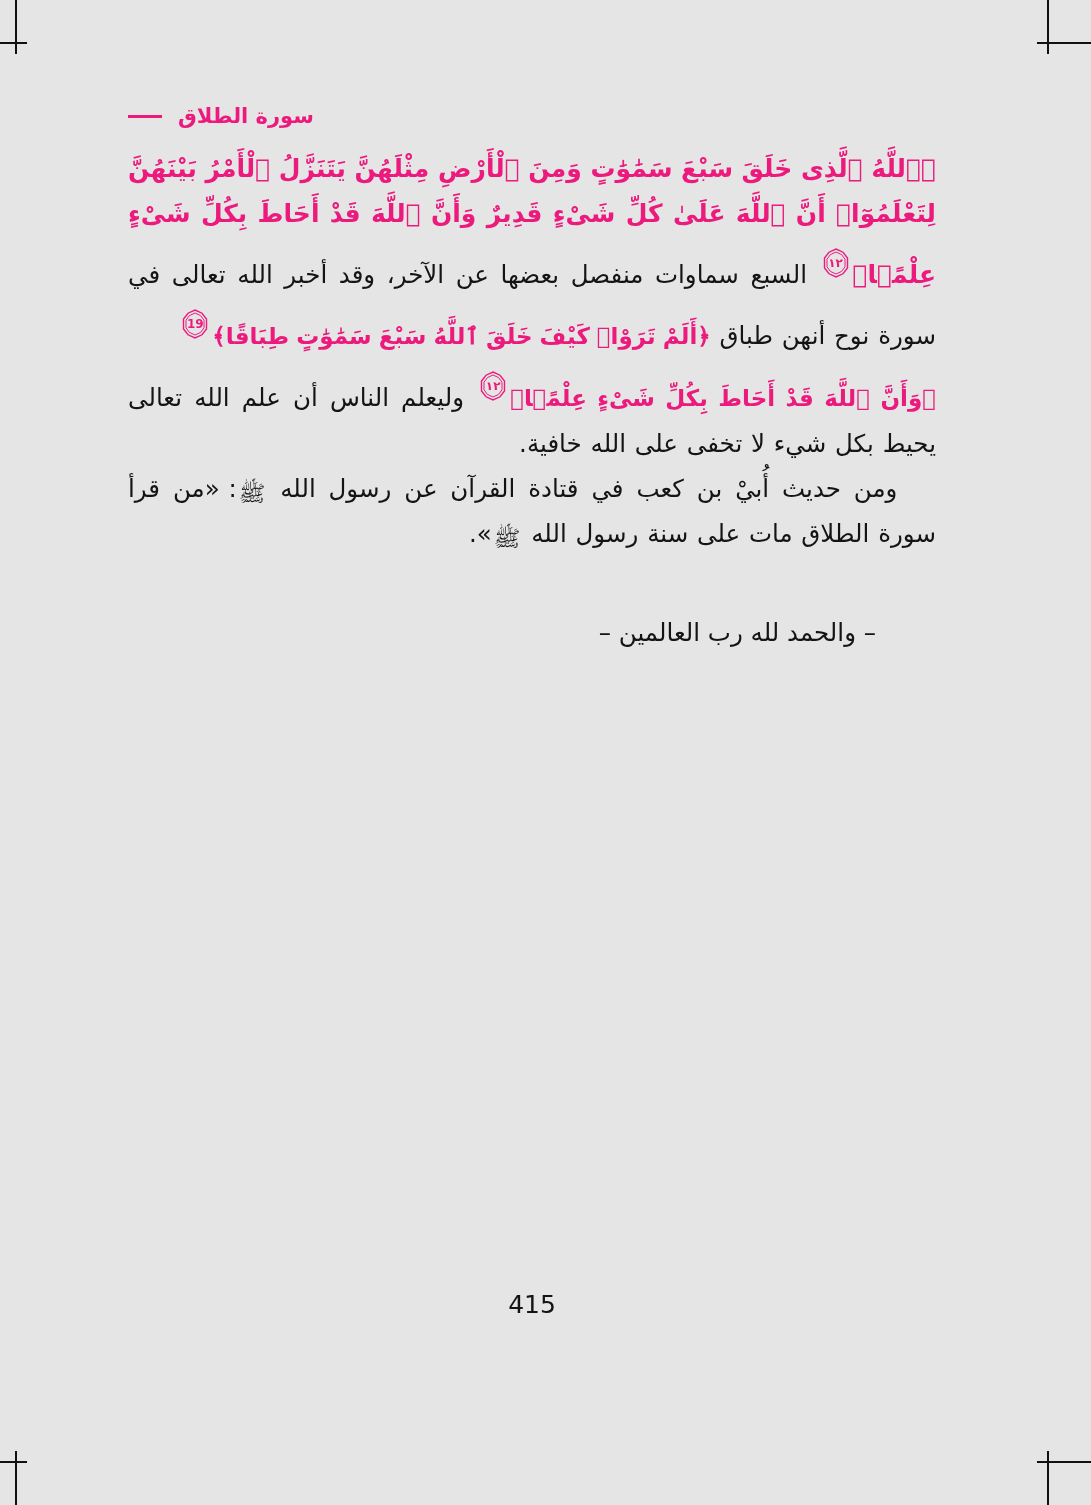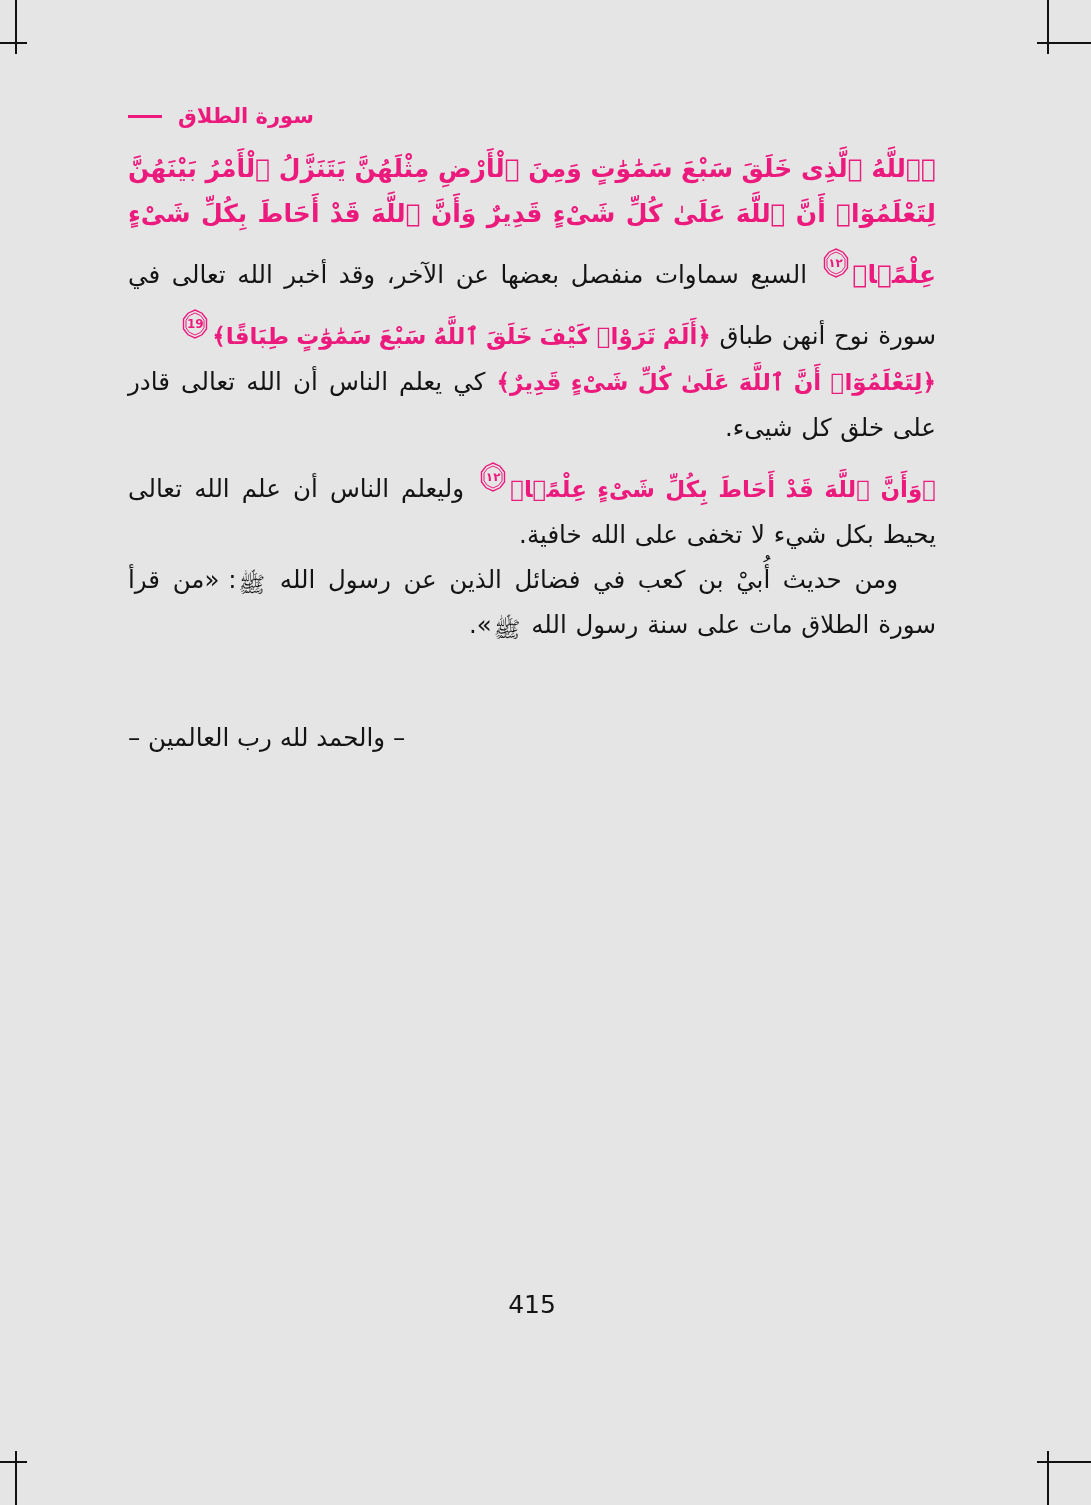--- a/index.html
+++ b/index.html
@@ -148,25 +148,25 @@
     line-height: 1;
     vertical-align: -4px;
     color: #141414;
     margin: 0 2px;
     font-family: "DejaVu Sans", sans-serif;
   }
 
   
   .closing {
     direction: rtl;
-    text-align: left;
+    text-align: right;
     color: #141414;
     font-size: 24.5px;
     line-height: 45px;
-    margin-top: 68px;
+    margin-top: 54px;
     padding-right: 60px;
   }
 
   
   .folio {
     position: absolute;
     left: 0;
     right: 0;
     top: 1290px;
     text-align: center;
@@ -204,28 +204,27 @@
       <p class="para"><span class="quran quran-big">﴿ٱللَّهُ ٱلَّذِى خَلَقَ سَبْعَ سَمَٰوَٰتٍ وَمِنَ ٱلْأَرْضِ مِثْلَهُنَّ يَتَنَزَّلُ ٱلْأَمْرُ بَيْنَهُنَّ لِتَعْلَمُوٓا۟ أَنَّ ٱللَّهَ عَلَىٰ كُلِّ شَىْءٍ قَدِيرٌ وَأَنَّ ٱللَّهَ قَدْ أَحَاطَ بِكُلِّ شَىْءٍ عِلْمًۢا﴾</span><span class="ayah-mark"><svg class="rosette" viewBox="0 0 30 30" aria-hidden="true">
               <polygon points="15,1 22,4.2 26.5,10 26.5,20 22,25.8 15,29 8,25.8 3.5,20 3.5,10 8,4.2" fill="none" stroke="#EC1A7D" stroke-width="1.4"></polygon>
               <polygon points="15,4 20.6,6.6 24,11.2 24,18.8 20.6,23.4 15,26 9.4,23.4 6,18.8 6,11.2 9.4,6.6" fill="none" stroke="#EC1A7D" stroke-width="1"></polygon>
             </svg><span class="num">١٢</span></span> <span>السبع سماوات منفصل بعضها عن الآخر، وقد أخبر الله تعالى في سورة نوح أنهن طباق</span> <span class="quran">﴿أَلَمْ تَرَوْا۟ كَيْفَ خَلَقَ ٱللَّهُ سَبْعَ سَمَٰوَٰتٍ طِبَاقًا﴾</span><span class="ayah-mark"><svg class="rosette" viewBox="0 0 30 30" aria-hidden="true">
               <polygon points="15,1 22,4.2 26.5,10 26.5,20 22,25.8 15,29 8,25.8 3.5,20 3.5,10 8,4.2" fill="none" stroke="#EC1A7D" stroke-width="1.4"></polygon>
               <polygon points="15,4 20.6,6.6 24,11.2 24,18.8 20.6,23.4 15,26 9.4,23.4 6,18.8 6,11.2 9.4,6.6" fill="none" stroke="#EC1A7D" stroke-width="1"></polygon>
             </svg><span class="num">19</span></span></p>
 
 
 
-      <p class="para"><span class="quran">﴿لِتَعْلَمُوٓا۟ أَنَّ ٱللَّهَ عَلَىٰ كُلِّ شَىْءٍ قَدِيرٌ﴾</span> <span>كي يعلم الناس أن الله تعالى قادر على خلق كل شيىء.</span></p>
 
       <p class="para"><span class="quran">﴿وَأَنَّ ٱللَّهَ قَدْ أَحَاطَ بِكُلِّ شَىْءٍ عِلْمًۢا﴾</span><span class="ayah-mark"><svg class="rosette" viewBox="0 0 30 30" aria-hidden="true">
               <polygon points="15,1 22,4.2 26.5,10 26.5,20 22,25.8 15,29 8,25.8 3.5,20 3.5,10 8,4.2" fill="none" stroke="#EC1A7D" stroke-width="1.4"></polygon>
               <polygon points="15,4 20.6,6.6 24,11.2 24,18.8 20.6,23.4 15,26 9.4,23.4 6,18.8 6,11.2 9.4,6.6" fill="none" stroke="#EC1A7D" stroke-width="1"></polygon>
             </svg><span class="num">١٢</span></span> <span>وليعلم الناس أن علم الله تعالى يحيط بكل شيء لا تخفى على الله خافية.</span></p>
 
-      <p class="para">&nbsp;&nbsp;&nbsp;<span>ومن حديث أُبيْ بن كعب في فضائل الذين عن رسول الله</span> <span class="sallam">ﷺ</span><span>: «من قرأ سورة الطلاق مات على سنة رسول الله</span> <span class="sallam">ﷺ</span><span>».</span></p>
+      <p class="para">&nbsp;&nbsp;&nbsp;<span>ومن حديث أُبيْ بن كعب في قتادة القرآن عن رسول الله</span> <span class="sallam">ﷺ</span><span>: «من قرأ سورة الطلاق مات على سنة رسول الله</span> <span class="sallam">ﷺ</span><span>».</span></p>
 
     </div>
 
     <div class="closing">– والحمد لله رب العالمين –</div>
 
   </div>
 
   <div class="folio">415</div>
 
 </div>

